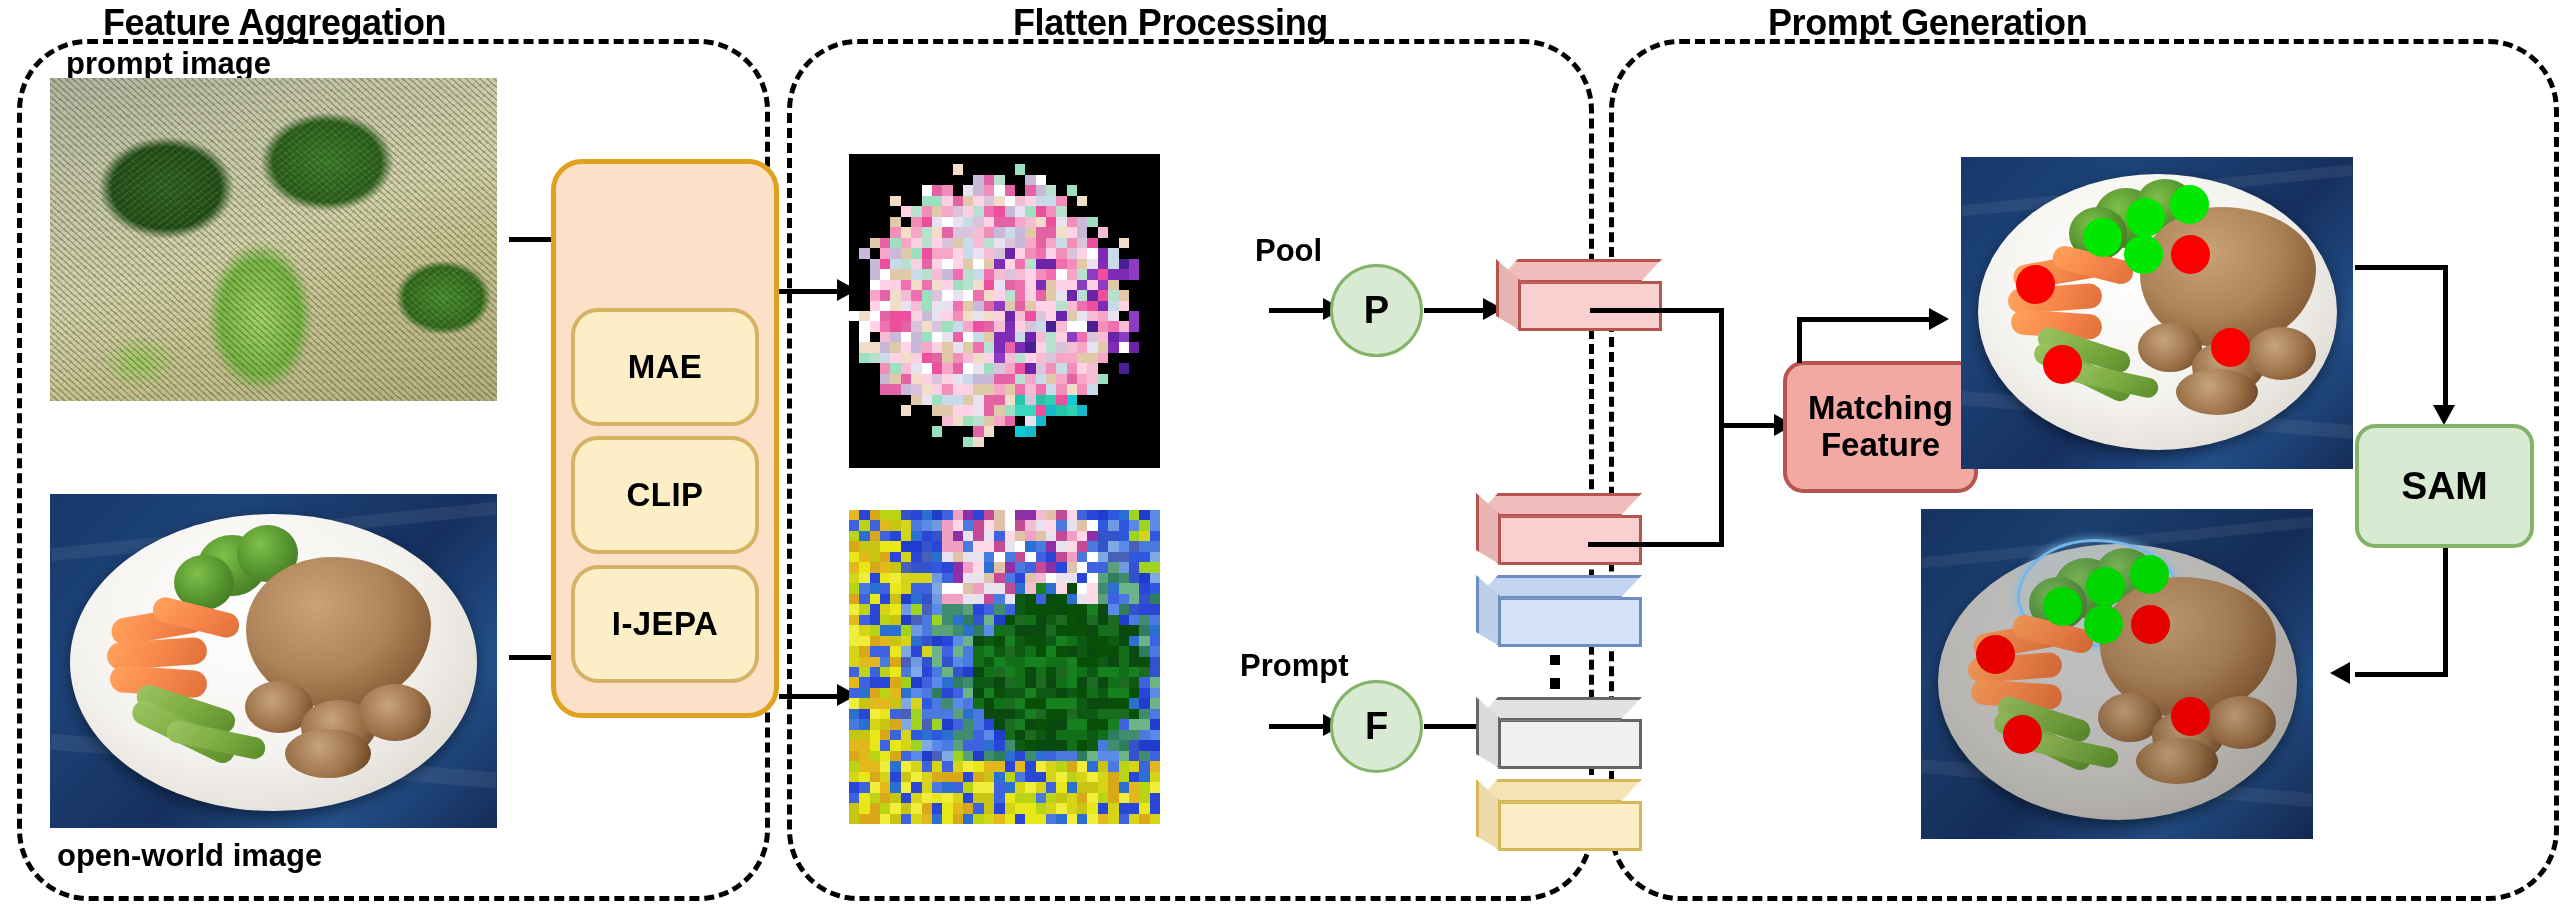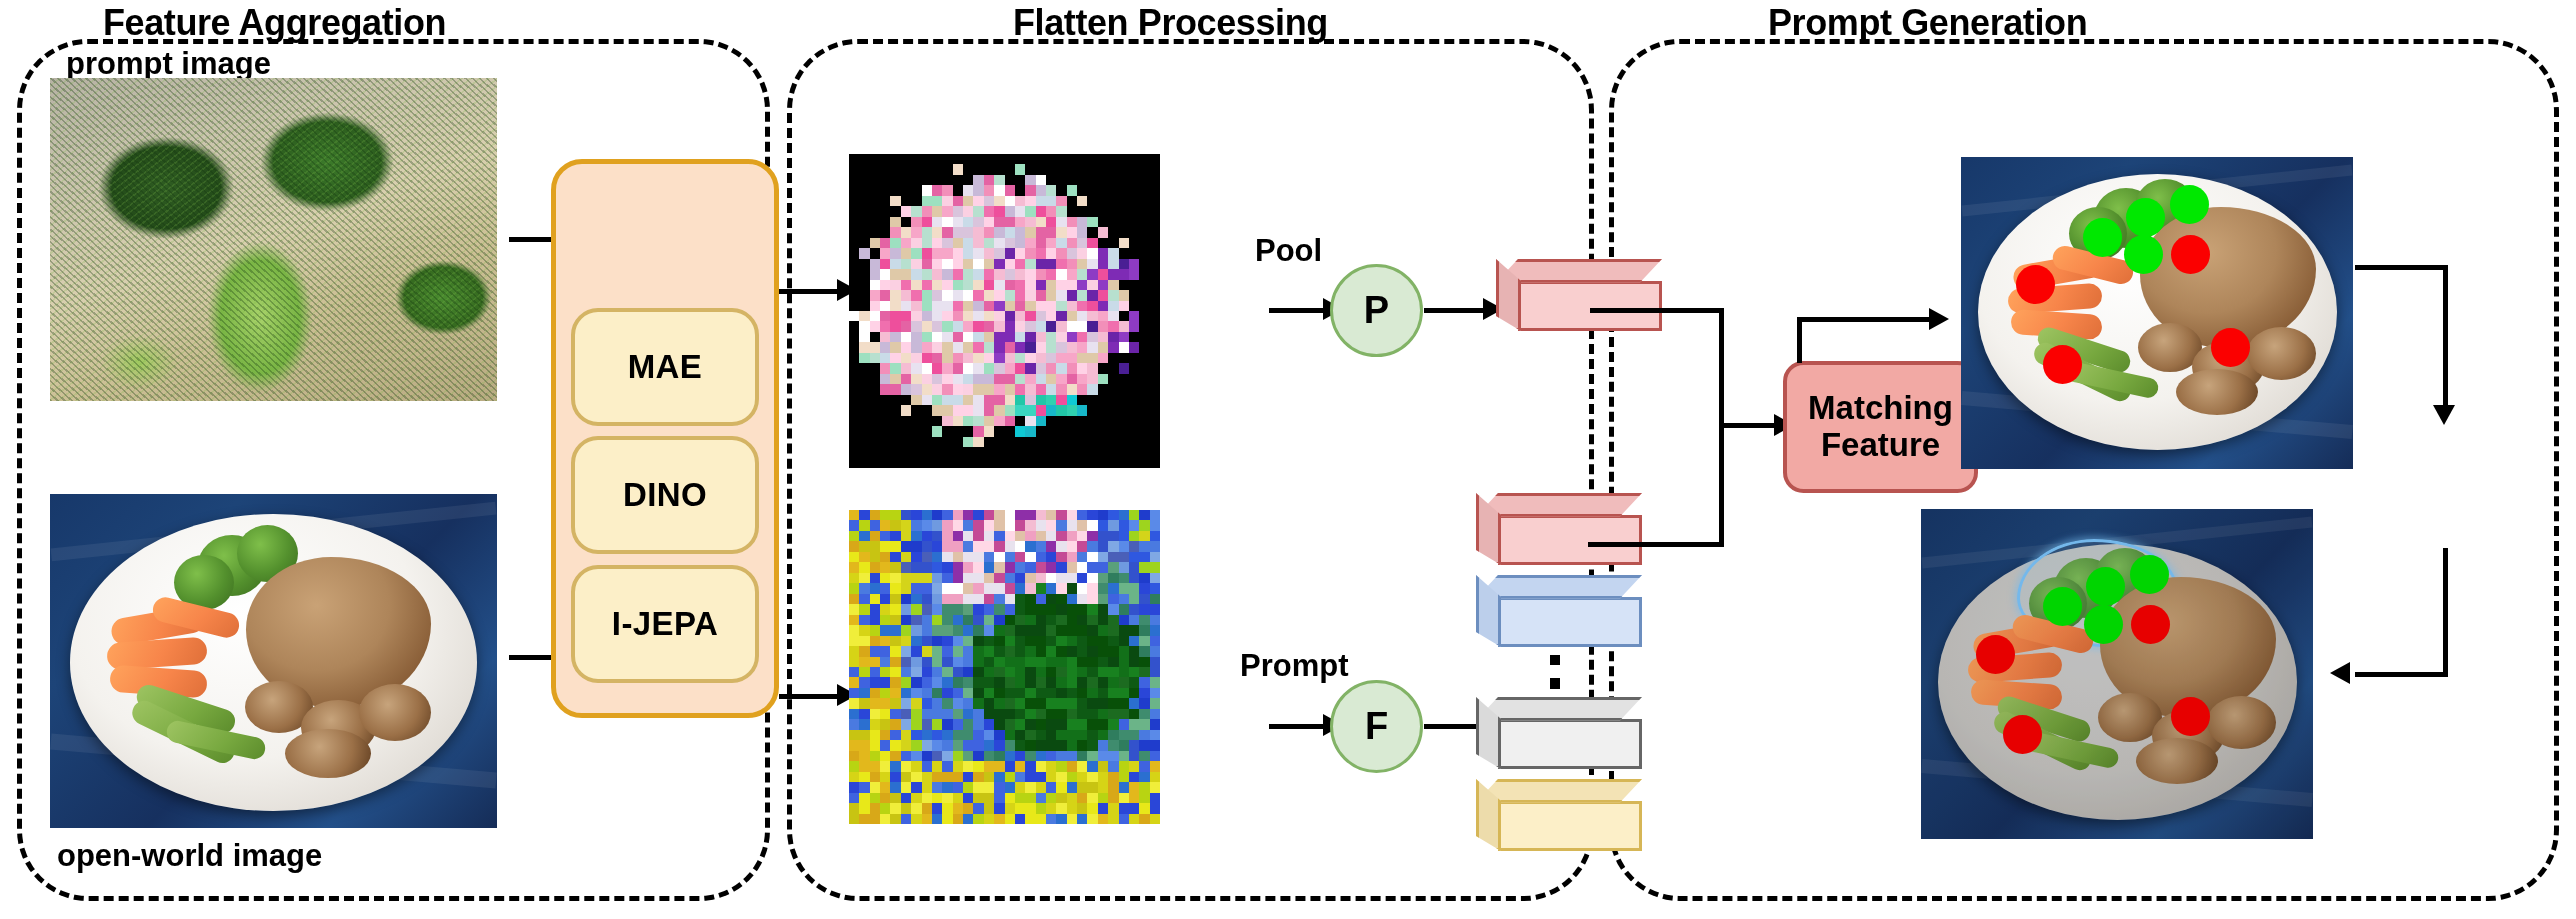--- a/index.html
+++ b/index.html
@@ -146,21 +146,21 @@
   <div class="ah right" style="left:557px;top:228px;"></div>
   <div class="ln" style="left:509px;top:655px;width:52px;height:4.7px;"></div>
   <div class="ah right" style="left:557px;top:646px;"></div>
 
   <div class="agg-outer" style="left:551px;top:159px;width:228px;height:559px;"></div>
 
   <div class="agg-item" style="left:571px;top:308px;width:188px;height:118px;">
      <span>MAE</span>
   </div>
   <div class="agg-item" style="left:571px;top:436px;width:188px;height:118px;">
-     <span>DINO</span>
+     <span>CLIP</span>
   </div>
   <div class="agg-item" style="left:571px;top:565px;width:188px;height:118px;">
      <span>I-JEPA</span>
   </div>
 
   <div class="ln" style="left:779px;top:289px;width:61px;height:4.7px;"></div>
   <div class="ah right" style="left:837px;top:279px;"></div>
   <div class="ln" style="left:779px;top:694px;width:61px;height:4.7px;"></div>
   <div class="ah right" style="left:837px;top:684px;"></div>
 
@@ -2075,20 +2075,23 @@
      <div class="dot r" style="left:55px;top:108px;width:39px;height:39px;"></div>
      <div class="dot r" style="left:210px;top:78px;width:39px;height:39px;"></div>
      <div class="dot r" style="left:82px;top:188px;width:39px;height:39px;"></div>
      <div class="dot r" style="left:250px;top:171px;width:39px;height:39px;"></div>
   </div>
 
   <div class="ln" style="left:2355px;top:265px;width:93px;height:4.7px;"></div>
   <div class="ln" style="left:2443px;top:265px;width:4.7px;height:146px;"></div>
   <div class="ah down" style="left:2433px;top:405px;"></div>
 
+  <div class="proc-block sam-block" style="left:2355px;top:424px;width:179px;height:124px;">
+     <span>SAM</span>
+  </div>
 
   <div class="ln" style="left:2443px;top:548px;width:4.7px;height:129px;"></div>
   <div class="ln" style="left:2355px;top:672px;width:93px;height:4.7px;"></div>
   <div class="ah left" style="left:2330px;top:662px;"></div>
 
   <div class="photo plate dark" style="left:1921px;top:509px;width:392px;height:330px;">
      <div class="cloth-fold" style="left:0;top:28px;width:392px;height:11px;transform:rotate(-6deg);"></div>
      <div class="cloth-fold" style="left:0;top:267px;width:392px;height:14px;transform:rotate(5deg);"></div>
      <div class="dish" style="left:17.3px;top:35px;width:359px;height:276px;"></div>
      <div class="food brocc" style="left:133px;top:49px;width:64px;height:60px;"></div>

